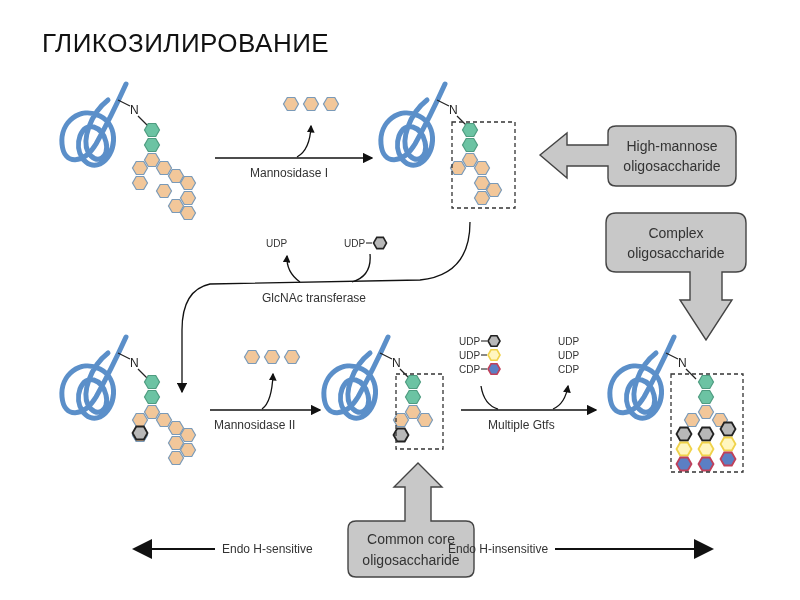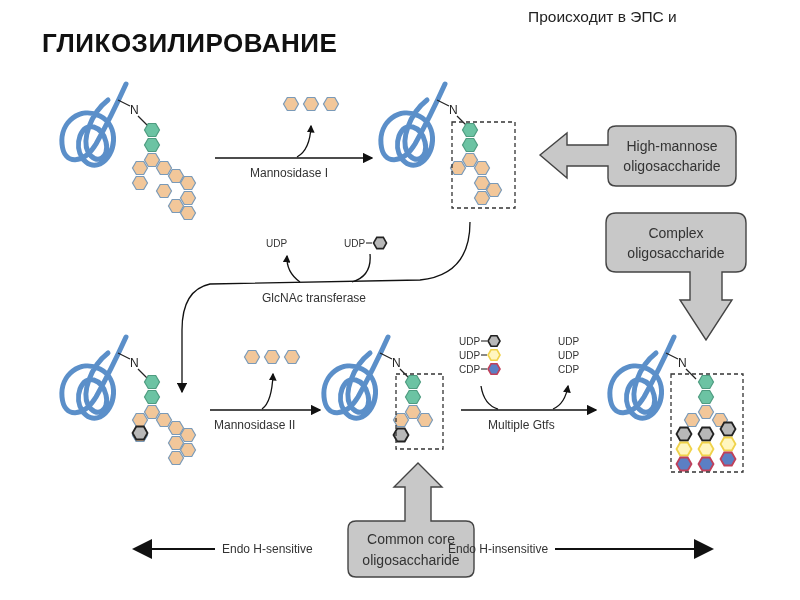--- a/index.html
+++ b/index.html
@@ -1,29 +1,28 @@
 <!DOCTYPE html>
 <html><head>
 <meta charset="utf-8">
 <style>
   html, body { margin:0; padding:0; background:#ffffff; }
   body { width:800px; height:600px; position:relative; overflow:hidden; font-family:"Liberation Sans", sans-serif; }
-  .title { position:absolute; left:42px; top:28px; font-size:26px; font-weight:bold; color:#111; letter-spacing:0.5px; font-family:"Liberation Sans", sans-serif; }
+  .title { position:absolute; left:42px; top:28px; font-size:26px; font-weight:normal; color:#111; letter-spacing:0.5px; font-family:"Liberation Sans", sans-serif; }
   .note { position:absolute; left:528px; top:6px; font-size:15.5px; line-height:21px; color:#222; font-family:"Liberation Sans", sans-serif; }
   svg { position:absolute; left:0; top:0; }
   .lbl { font-family:"Liberation Sans", sans-serif; font-size:12px; fill:#333; }
   .lbl-sm { font-family:"Liberation Sans", sans-serif; font-size:10px; fill:#333; }
   .callout-txt { font-family:"Liberation Sans", sans-serif; font-size:14px; fill:#333; }
 </style>
 </head>
 <body>
 
 <div class="title">ГЛИКОЗИЛИРОВАНИЕ</div>
 <div class="note">
-  <div>Происходит в ЭПС и</div>
 </div>
 
 <svg width="800" height="600" viewBox="0 0 800 600">
   <defs>
     <marker id="ah" markerWidth="8" markerHeight="8" refX="7" refY="4" orient="auto">
       <path d="M0,0 L8,4 L0,8 Z" fill="#111"></path>
     </marker>
     <marker id="ahs" markerWidth="6" markerHeight="6" refX="5" refY="3" orient="auto">
       <path d="M0,0 L6,3 L0,6 Z" fill="#111"></path>
     </marker>

